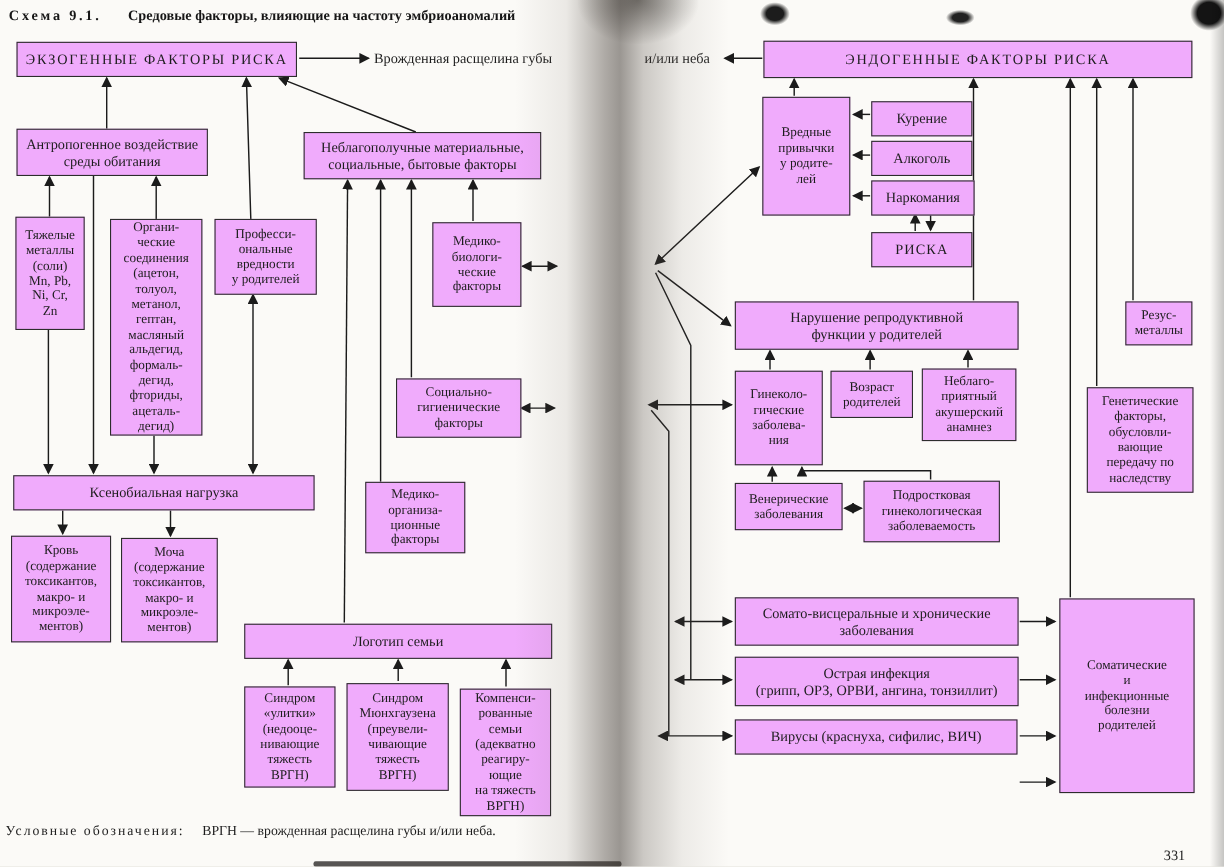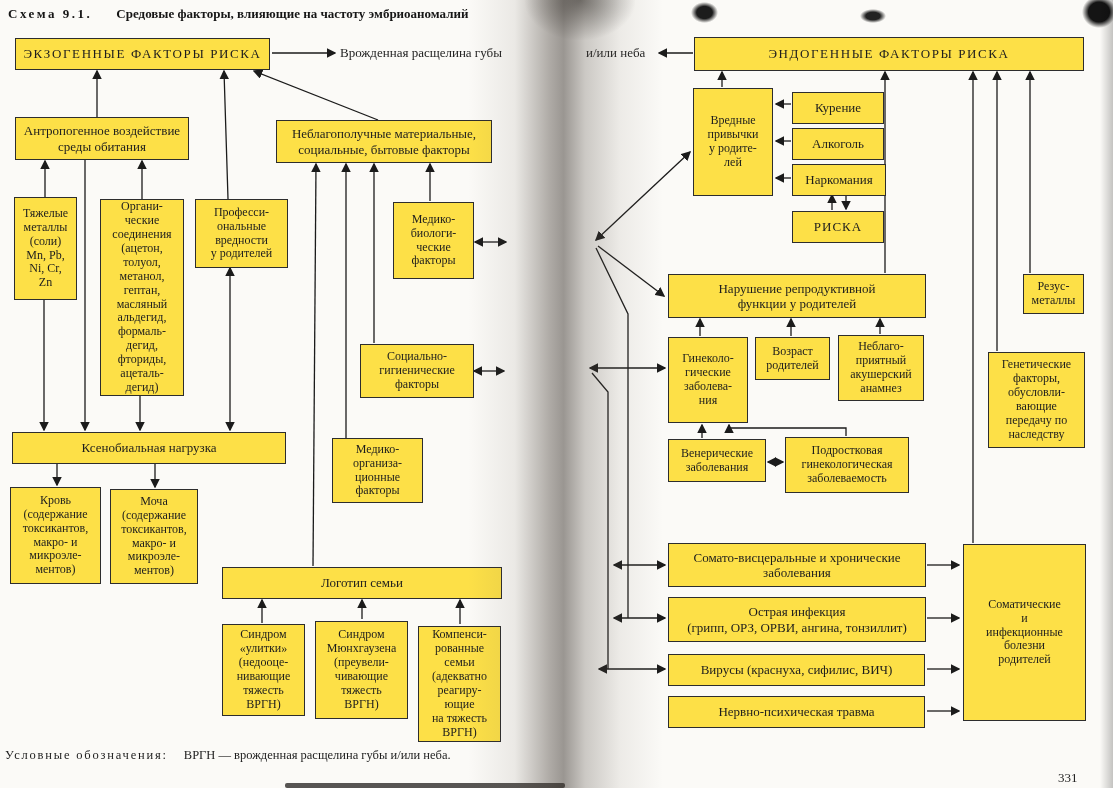--- a/index.html
+++ b/index.html
@@ -1,18 +1,18 @@
 <!DOCTYPE html>
 <html><head>
 <meta charset="utf-8">
 <style>
   html,body{margin:0;padding:0;background:#dedad4;}
   #scan{position:relative;width:1113px;height:788px;background:#fbfaf7;overflow:hidden;
         font-family:"Liberation Serif", serif;}
-  .bx{position:absolute;border:1.4px solid #2d2d2d;background:#fde047;display:flex;
+  .bx{position:absolute;border:1.4px solid #2d2d2d;background:#f0abfc;display:flex;
       align-items:center;justify-content:center;text-align:center;white-space:pre-line;
       font:12px/1.16 "Liberation Serif", serif;color:#1d1d1d;padding:15px 2px;
       box-sizing:border-box;z-index:2;}
   .caps{letter-spacing:1.6px;font-size:13px;}
   .f13{font-size:13px;}
   .lbl{position:absolute;font:13px/1.1 "Liberation Serif", serif;color:#1d1d1d;z-index:2;white-space:nowrap;}
   .title{position:absolute;left:8px;top:6px;z-index:2;font:bold 13px/1.2 "Liberation Serif", serif;color:#161616;}
   .title .sp{letter-spacing:2.5px;margin-right:24px;}
   .legend{position:absolute;left:5px;top:748px;z-index:2;font:12.5px/1.2 "Liberation Serif", serif;color:#1d1d1d;}
   .legend .sp{letter-spacing:1.8px;margin-right:16px;}
@@ -210,21 +210,20 @@
 обусловли-
 вающие
 передачу по
 наследству</div>
 
   <div class="bx f13" style="left:668px;top:543px;width:258px;height:44px">Сомато-висцеральные и хронические
 заболевания</div>
   <div class="bx f13" style="left:668px;top:597px;width:258px;height:45px">Острая инфекция
 (грипп, ОРЗ, ОРВИ, ангина, тонзиллит)</div>
   <div class="bx f13" style="left:668px;top:654px;width:257px;height:31px">Вирусы (краснуха, сифилис, ВИЧ)</div>
-  <div class="bx f13" style="left:668px;top:696px;width:257px;height:32px">Нервно-психическая травма</div>
   <div class="bx" style="left:963px;top:544px;width:123px;height:177px">Соматические
 и
 инфекционные
 болезни
 родителей</div>
 
   <div class="pnum" style="left:1058px;top:770px">331</div>
 
   <div class="blob" style="left:525px;top:0;width:110px;height:40px;background:radial-gradient(ellipse at 50% 0%, rgba(45,42,38,0.6), rgba(45,42,38,0) 72%)"></div>
   <div class="blob" style="left:691px;top:2px;width:27px;height:21px;background:radial-gradient(closest-side, #1c1c1c 58%, rgba(28,28,28,0) 100%)"></div>

